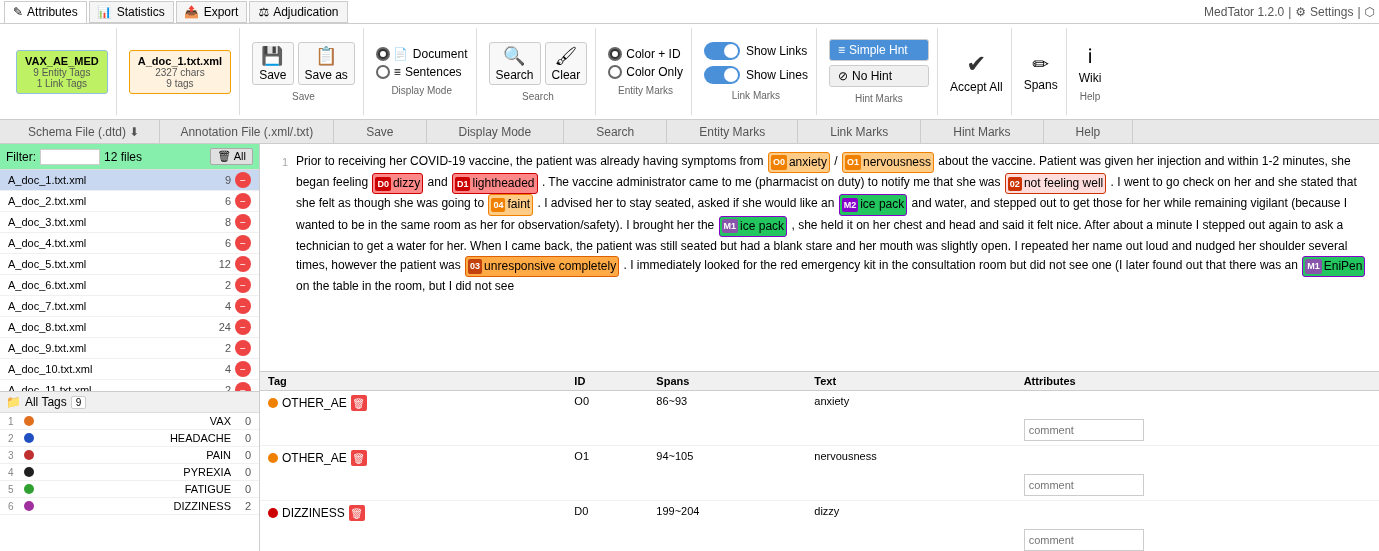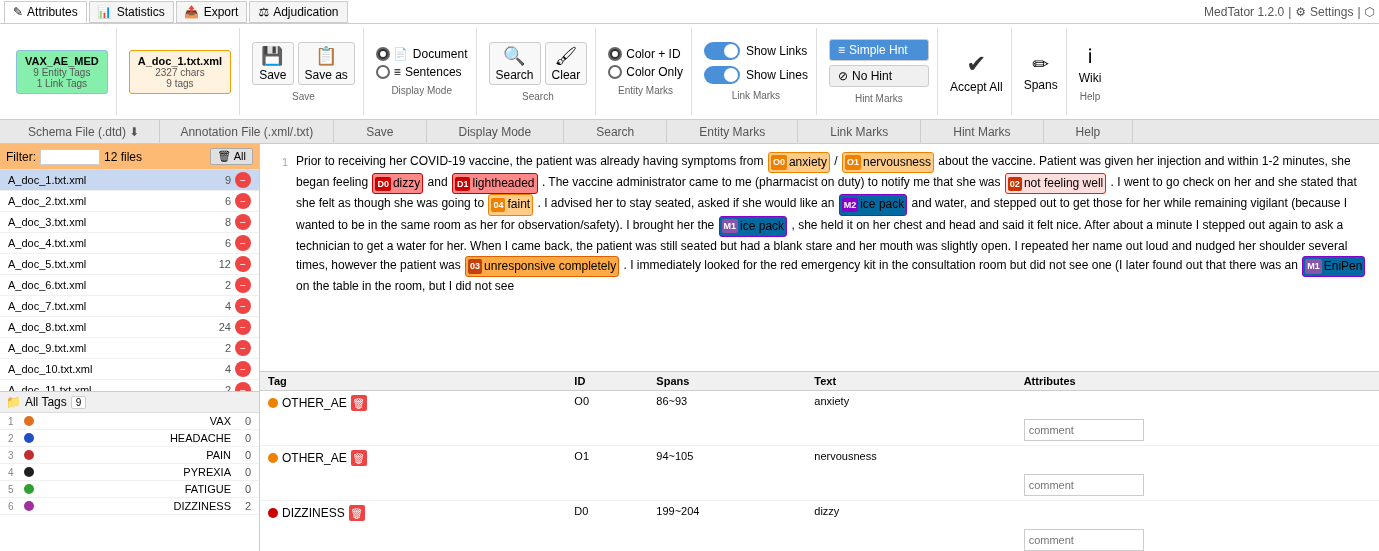--- a/index.html
+++ b/index.html
@@ -27,21 +27,21 @@
     .toolbar-group {
       display: flex; flex-direction: column; align-items: center; justify-content: center;
       border-right: 1px solid #ddd; padding: 0 8px; gap: 4px;
     }
     .toolbar-group:last-child { border-right: none; }
     .toolbar-group-label {
       font-size: 10px; color: #666; text-align: center; margin-top: 2px;
     }
 
     .file-card {
-      background: #86efac; border: 1px solid #90c0e0; border-radius: 3px;
+      background: #bef264; border: 1px solid #90c0e0; border-radius: 3px;
       padding: 4px 8px; text-align: center; min-width: 90px;
     }
     .file-card.orange { background: #fff3e0; border-color: #f0a000; }
     .file-card .fname { font-weight: bold; font-size: 11px; }
     .file-card .finfo { font-size: 10px; color: #555; }
 
     .tool-btn {
       display: flex; flex-direction: column; align-items: center; justify-content: center;
       border: 1px solid #ccc; background: #f8f8f8; cursor: pointer; border-radius: 3px;
       padding: 2px 6px; font-size: 10px; gap: 1px; min-width: 36px;
@@ -91,21 +91,21 @@
     }
     .sec-label { padding: 0 20px; border-right: 1px solid #ccc; height: 100%; display: flex; align-items: center; }
 
     
     .sidebar {
       width: 260px; border-right: 1px solid #ccc; background: #fff;
       display: flex; flex-direction: column; overflow: hidden;
     }
     .filter-row {
       display: flex; align-items: center; gap: 4px; padding: 4px 6px;
-      border-bottom: 1px solid #ddd; background: #fdba74;
+      border-bottom: 1px solid #ddd; background: #86efac;
     }
     .filter-input {
       border: 1px solid #ccc; padding: 1px 4px; font-size: 11px; width: 60px;
     }
     .all-btn {
       background: #e0e0e0; border: 1px solid #aaa; padding: 1px 6px;
       cursor: pointer; font-size: 11px; border-radius: 2px; margin-left: auto;
     }
 
     .file-list { overflow-y: auto; flex: 1; }
@@ -157,21 +157,21 @@
     .entity-tag {
       display: inline-flex; align-items: center; border-radius: 3px;
       padding: 0 2px; margin: 0 1px;
     }
     .entity-id {
       font-size: 9px; font-weight: bold; color: #fff;
       background: #555; border-radius: 2px; padding: 0 2px; margin-right: 2px;
     }
     .tag-orange { background: #ffcc88; border: 1.5px solid #f08000; }
     .tag-red { background: #ff8888; border: 1.5px solid #cc0000; }
-    .tag-purple { background: #0369a1; border: 1.5px solid #8800cc; }
+    .tag-purple { background: #22c55e; border: 1.5px solid #8800cc; }
     .id-orange { background: #f08000; }
     .id-red { background: #cc0000; }
     .id-purple { background: #8800cc; }
 
     
     .annot-table-wrap {
       height: 180px; border-top: 1px solid #ccc; overflow-y: auto; background: #fff;
     }
     .annot-table { width: 100%; border-collapse: collapse; }
     .annot-table th {

